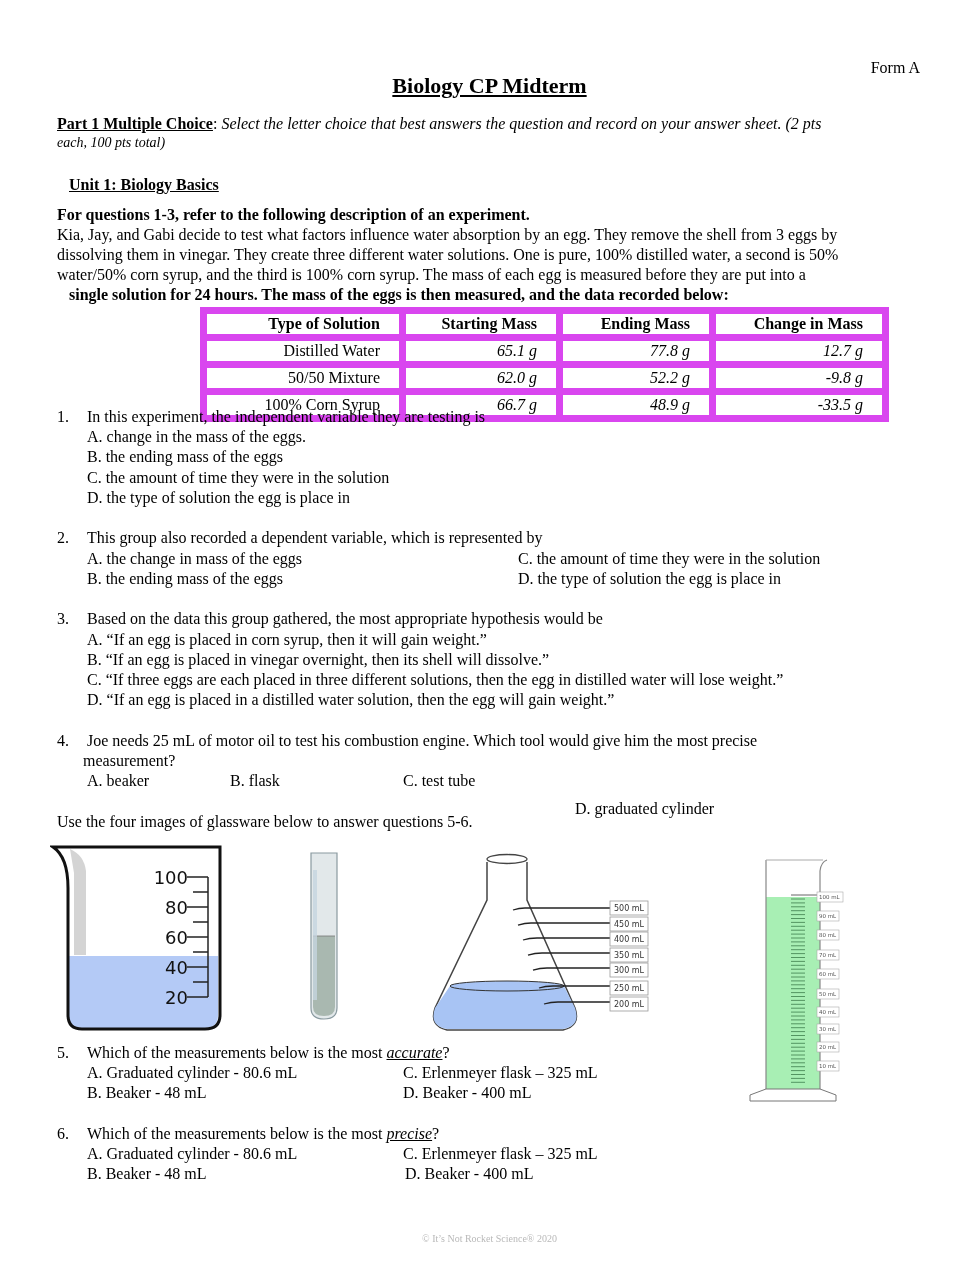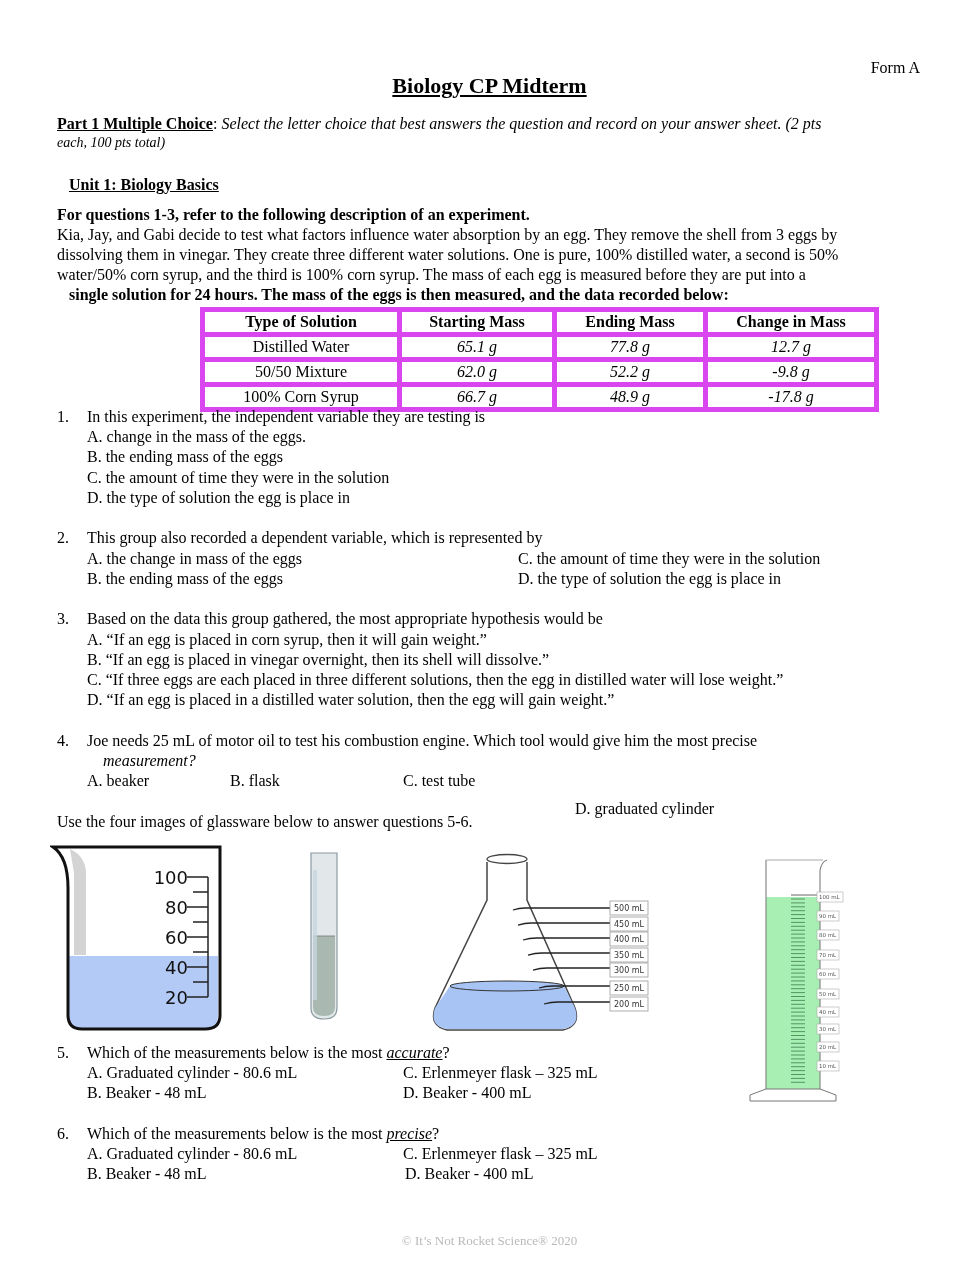--- a/index.html
+++ b/index.html
@@ -4,24 +4,24 @@
 <style>
   html, body { margin:0; padding:0; background:#ffffff; }
   body { width:979px; height:1266px; position:relative; overflow:hidden;
          font-family:"Liberation Serif", "DejaVu Serif", serif; color:#000; font-size:16px; }
   .abs { position:absolute; }
   .line { position:absolute; white-space:nowrap; line-height:20px; }
   .u { text-decoration:underline; }
   .b { font-weight:bold; }
   .i { font-style:italic; }
   table.data { position:absolute; left:200px; top:307px; border-collapse:collapse; font-size:16px; }
-  table.data td, table.data th { border:5px solid #d946ef; padding:0 19px; height:20px; line-height:20px; text-align:center; white-space:nowrap; }
+  table.data td, table.data th { border:7px solid #d946ef; padding:0 19px; height:20px; line-height:20px; text-align:right; white-space:nowrap; }
   table.data th { font-weight:bold; }
   table.data td.num { font-style:italic;margin-top:8px; }
-  .footer { color:#b9b9b9; font-size:13px; }
+  .footer { color:#b9b9b9; font-size:10px; }
 </style>
 </head>
 <body>
 
 <div class="abs" style="right:59px; top:59px; font-size:16px;">Form A</div>
 <div class="abs b u" style="left:0; width:979px; text-align:center; top:73px; font-size:22px;">Biology CP Midterm</div>
 
 <div class="line" style="left:57px; top:114px;">
   <span class="b u">Part 1 Multiple Choice</span><span>:</span>
   <span class="i">Select the letter choice that best answers the question and record on your answer sheet. (2 pts</span>
@@ -53,21 +53,21 @@
   <tr>
     <td>50/50 Mixture</td>
     <td class="num">62.0 g</td>
     <td class="num">52.2 g</td>
     <td class="num">-9.8 g</td>
   </tr>
   <tr>
     <td>100% Corn Syrup</td>
     <td class="num">66.7 g</td>
     <td class="num">48.9 g</td>
-    <td class="num">-17.8 g</td>
+    <td class="num">-33.5 g</td>
   </tr>
 </tbody>
   </table>
 
 <div>
   <div class="line" style="left:57px; top:407px;">1.</div>
   <div class="line" style="left:87px; top:407px;">In this experiment, the independent variable they are testing is</div>
   <div class="line" style="left:87px; top:427px;">A. change in the mass of the eggs.</div>
   <div class="line" style="left:87px; top:447px;">B. the ending mass of the eggs</div>
   <div class="line" style="left:87px; top:468px;">C. the amount of time they were in the solution</div>
@@ -88,21 +88,21 @@
   <div class="line" style="left:87px; top:609px;">Based on the data this group gathered, the most appropriate hypothesis would be</div>
   <div class="line" style="left:87px; top:630px;">A. “If an egg is placed in corn syrup, then it will gain weight.”</div>
   <div class="line" style="left:87px; top:650px;">B. “If an egg is placed in vinegar overnight, then its shell will dissolve.”</div>
   <div class="line" style="left:87px; top:670px;">C. “If three eggs are each placed in three different solutions, then the egg in distilled water will lose weight.”</div>
   <div class="line" style="left:87px; top:690px;">D. “If an egg is placed in a distilled water solution, then the egg will gain weight.”</div>
 </div>
 
 <div>
   <div class="line" style="left:57px; top:731px;">4.</div>
   <div class="line" style="left:87px; top:731px;">Joe needs 25 mL of motor oil to test his combustion engine. Which tool would give him the most precise</div>
-  <div class="line" style="left:103px; top:751px;font-style:italic;">measurement?</div>
+  <div class="line" style="left:83px; top:751px;">measurement?</div>
   <div class="line" style="left:87px; top:771px;">A. beaker</div>
   <div class="line" style="left:230px; top:771px;">B. flask</div>
   <div class="line" style="left:403px; top:771px;">C. test tube</div>
   <div class="line" style="left:575px; top:771px;margin-top:28px;">D. graduated cylinder</div>
 </div>
 
 <div class="line" style="left:57px; top:812px;">Use the four images of glassware below to answer questions 5-6.</div>
 
 <svg class="abs" style="left:50px; top:843px;" width="175" height="190" viewBox="0 0 175 190">
   <path d="M18,62 L18,172 Q18,185 32,185 L155,185 Q168,185 168,172 L168,113 L18,113 Z" fill="#b4caf6"></path>

